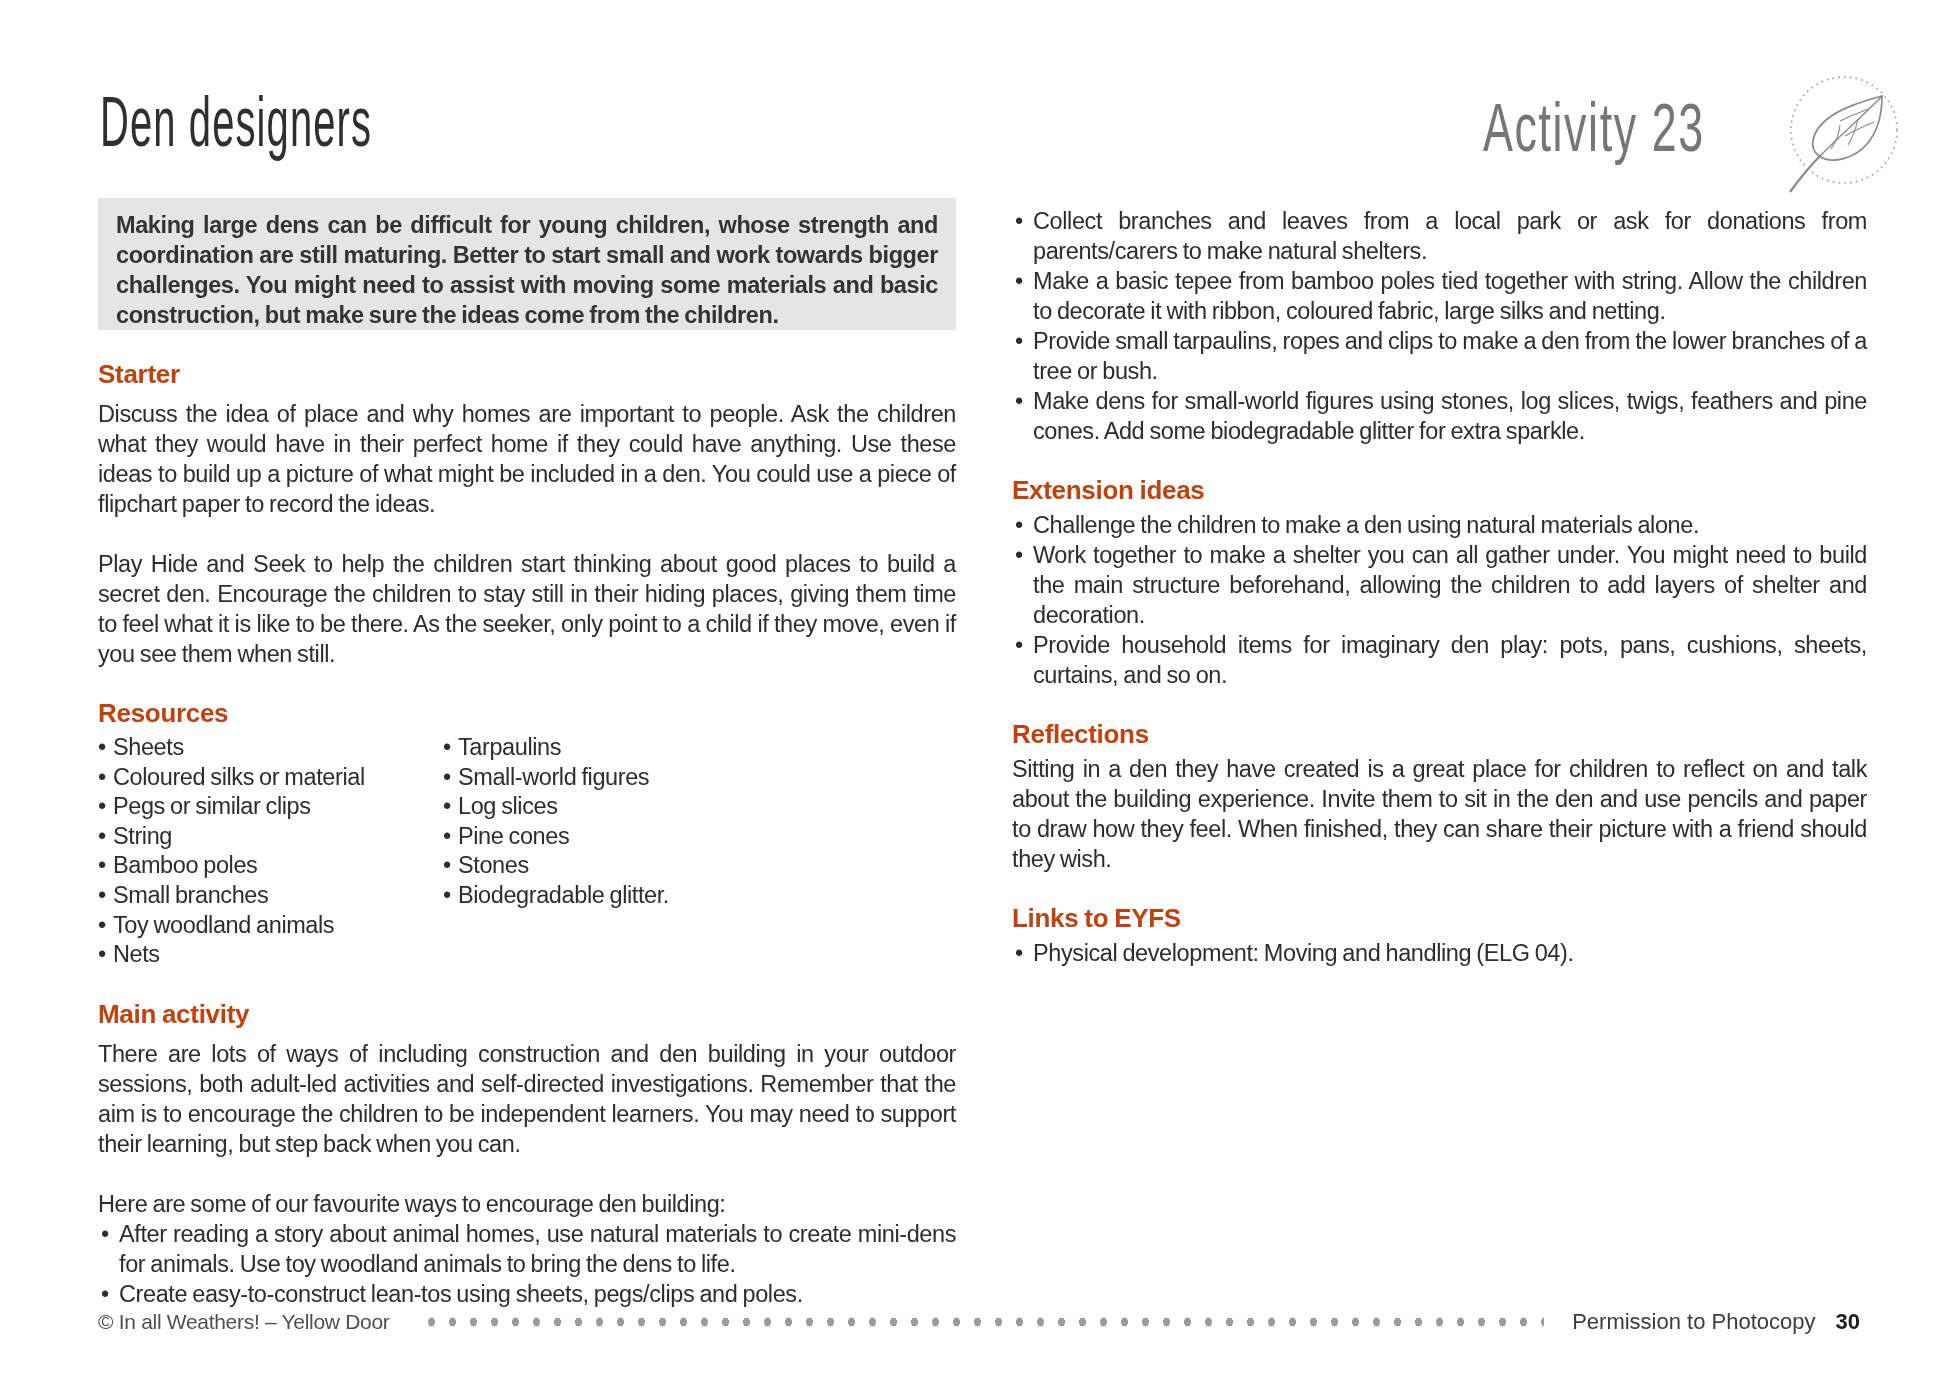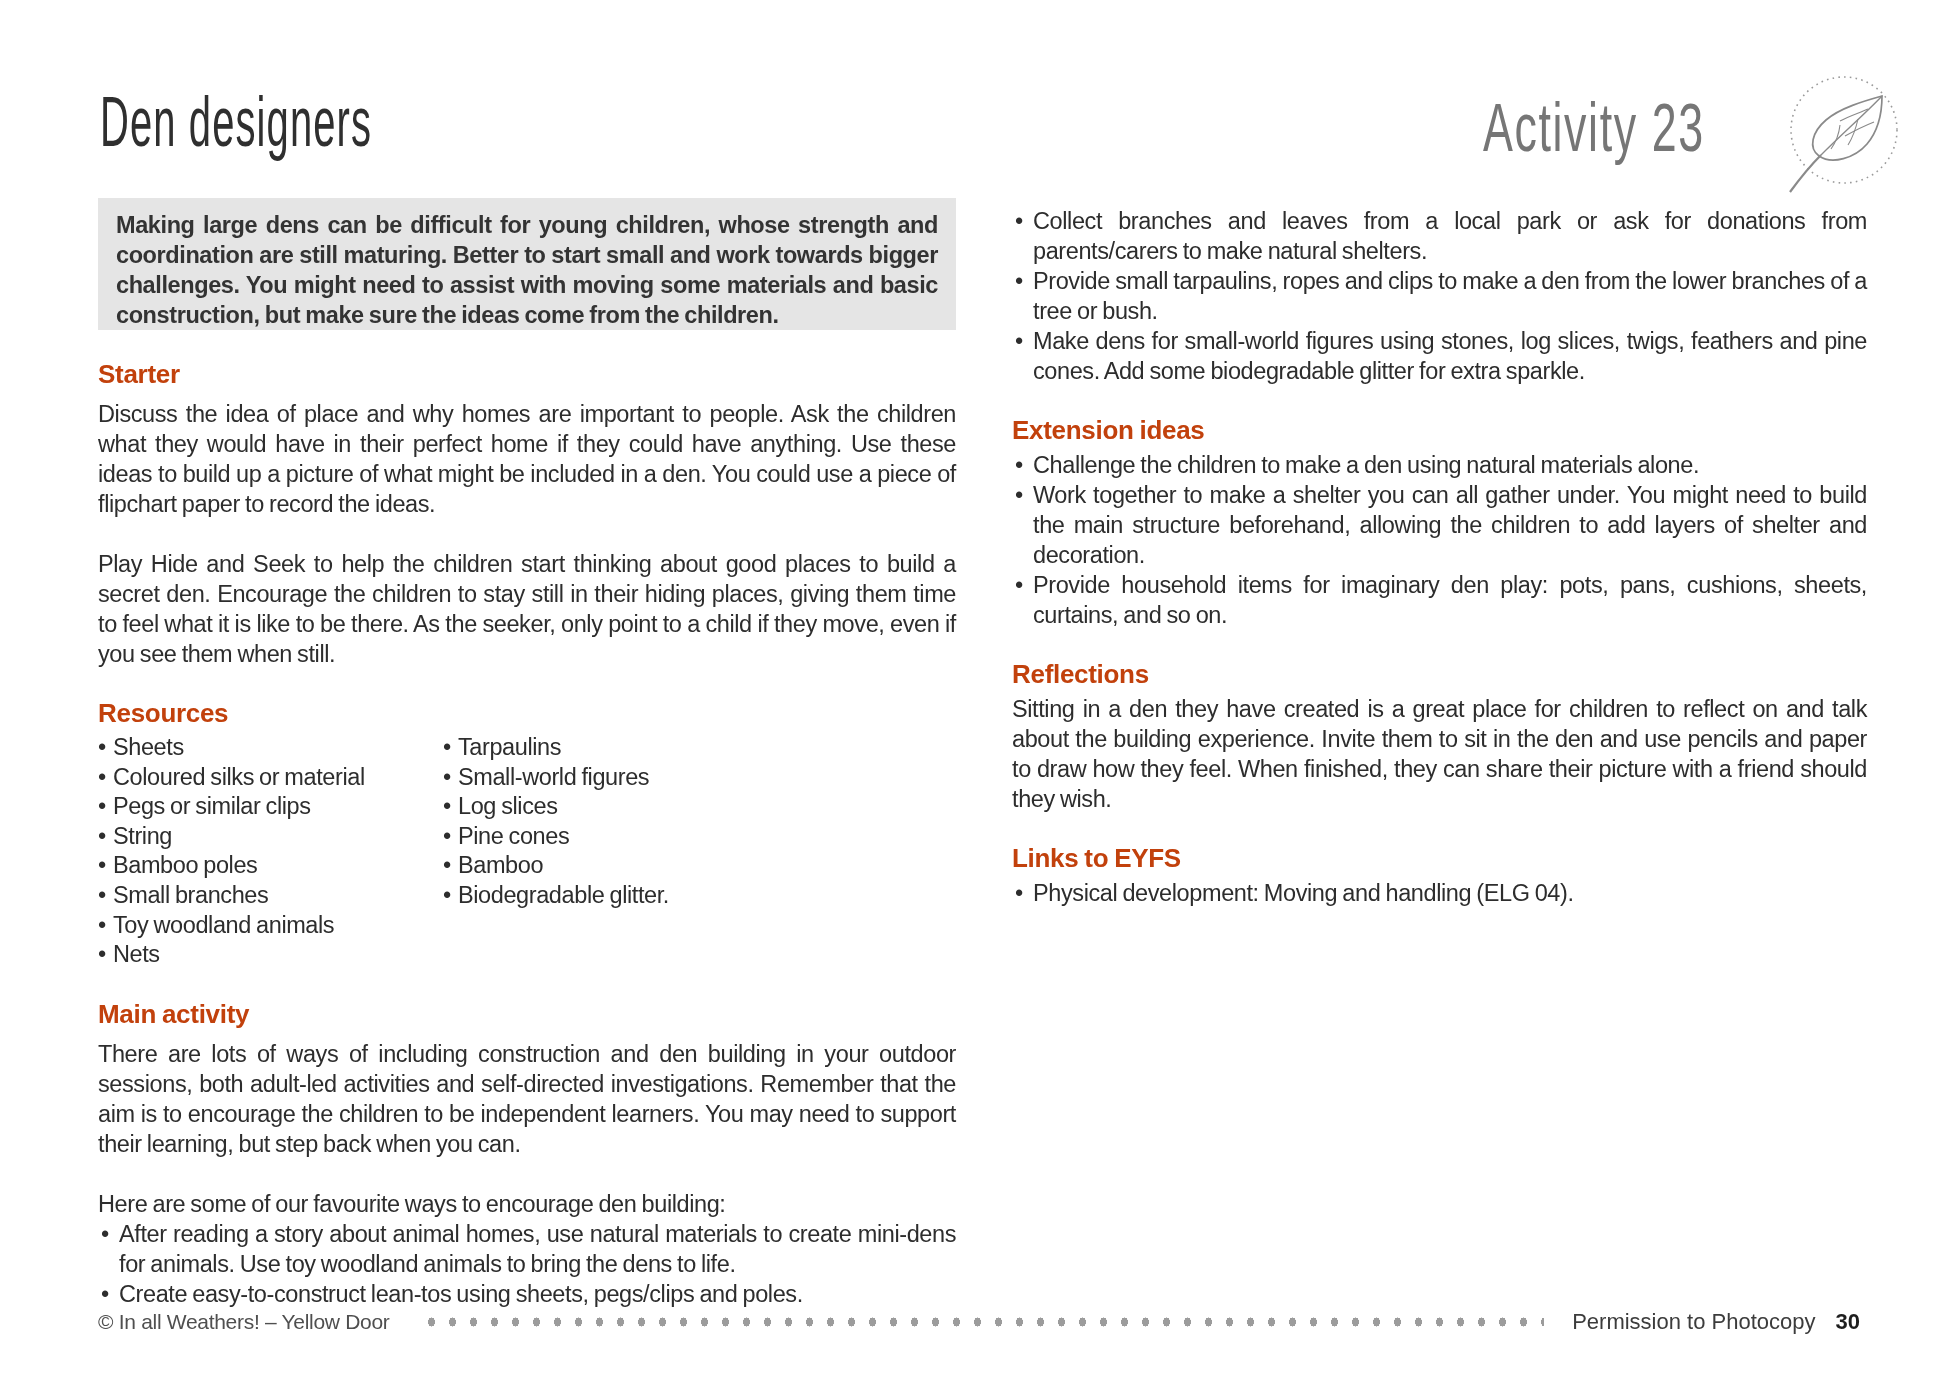--- a/index.html
+++ b/index.html
@@ -111,36 +111,37 @@
         <div class="rli">Bamboo poles</div>
         <div class="rli">Small branches</div>
         <div class="rli">Toy woodland animals</div>
         <div class="rli">Nets</div>
       </div>
       <div class="rescol">
         <div class="rli">Tarpaulins</div>
         <div class="rli">Small-world figures</div>
         <div class="rli">Log slices</div>
         <div class="rli">Pine cones</div>
-        <div class="rli">Bamboo</div>
+        <div class="rli">Stones</div>
         <div class="rli">Biodegradable glitter.</div>
       </div>
     </div>
 
     <h3>Main activity</h3>
     <p class="just">There are lots of ways of including construction and den building in your outdoor sessions, both adult-led activities and self-directed investigations. Remember that the aim is to encourage the children to be independent learners. You may need to support their learning, but step back when you can.</p>
     <p class="tight">Here are some of our favourite ways to encourage den building:</p>
     <div class="li just">After reading a story about animal homes, use natural materials to create mini-dens for animals. Use toy woodland animals to bring the dens to life.</div>
     <div class="li just">Create easy-to-construct lean-tos using sheets, pegs/clips and poles.</div>
 
   </div>
 
   <div class="col col-right">
 
     <div class="li just">Collect branches and leaves from a local park or ask for donations from parents/carers to make natural shelters.</div>
+    <div class="li just">Make a basic tepee from bamboo poles tied together with string. Allow the children to decorate it with ribbon, coloured fabric, large silks and netting.</div>
     <div class="li just">Provide small tarpaulins, ropes and clips to make a den from the lower branches of a tree or bush.</div>
     <div class="li just">Make dens for small-world figures using stones, log slices, twigs, feathers and pine cones. Add some biodegradable glitter for extra sparkle.</div>
 
     <h3>Extension ideas</h3>
     <div class="li just">Challenge the children to make a den using natural materials alone.</div>
     <div class="li just">Work together to make a shelter you can all gather under. You might need to build the main structure beforehand, allowing the children to add layers of shelter and decoration.</div>
     <div class="li just">Provide household items for imaginary den play: pots, pans, cushions, sheets, curtains, and so on.</div>
 
     <h3>Reflections</h3>
     <p class="just tight">Sitting in a den they have created is a great place for children to reflect on and talk about the building experience. Invite them to sit in the den and use pencils and paper to draw how they feel. When finished, they can share their picture with a friend should they wish.</p>

